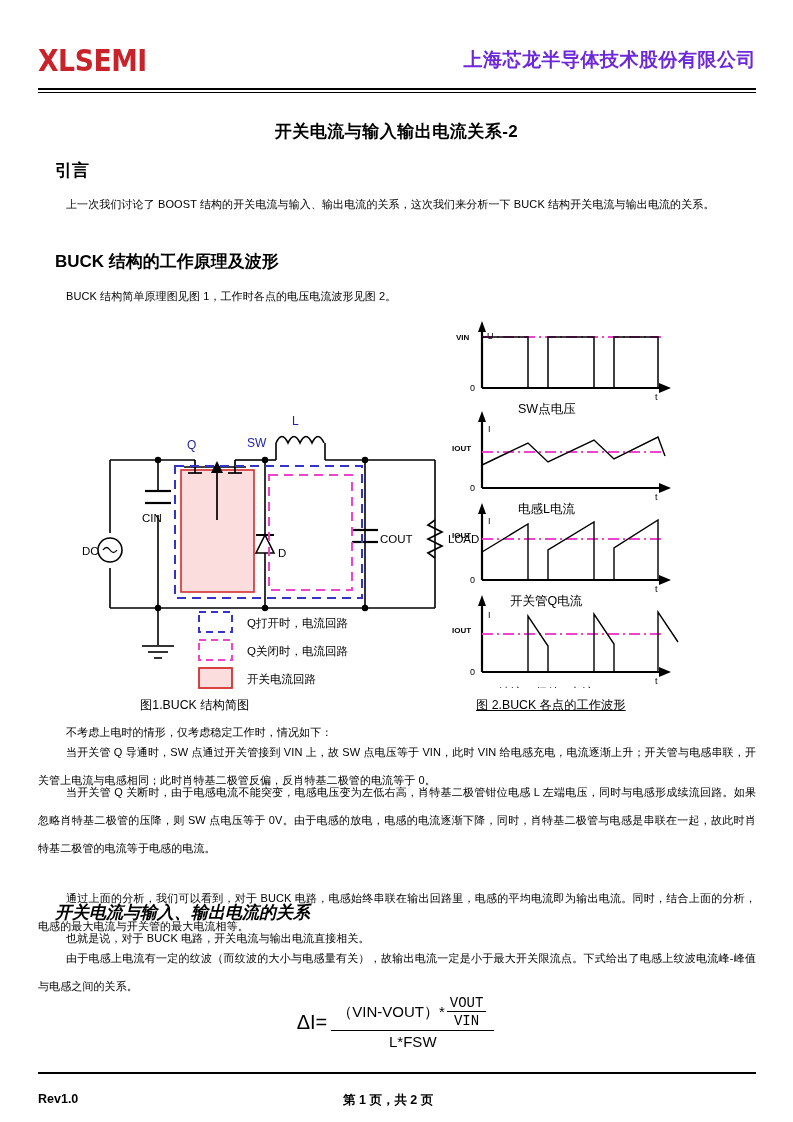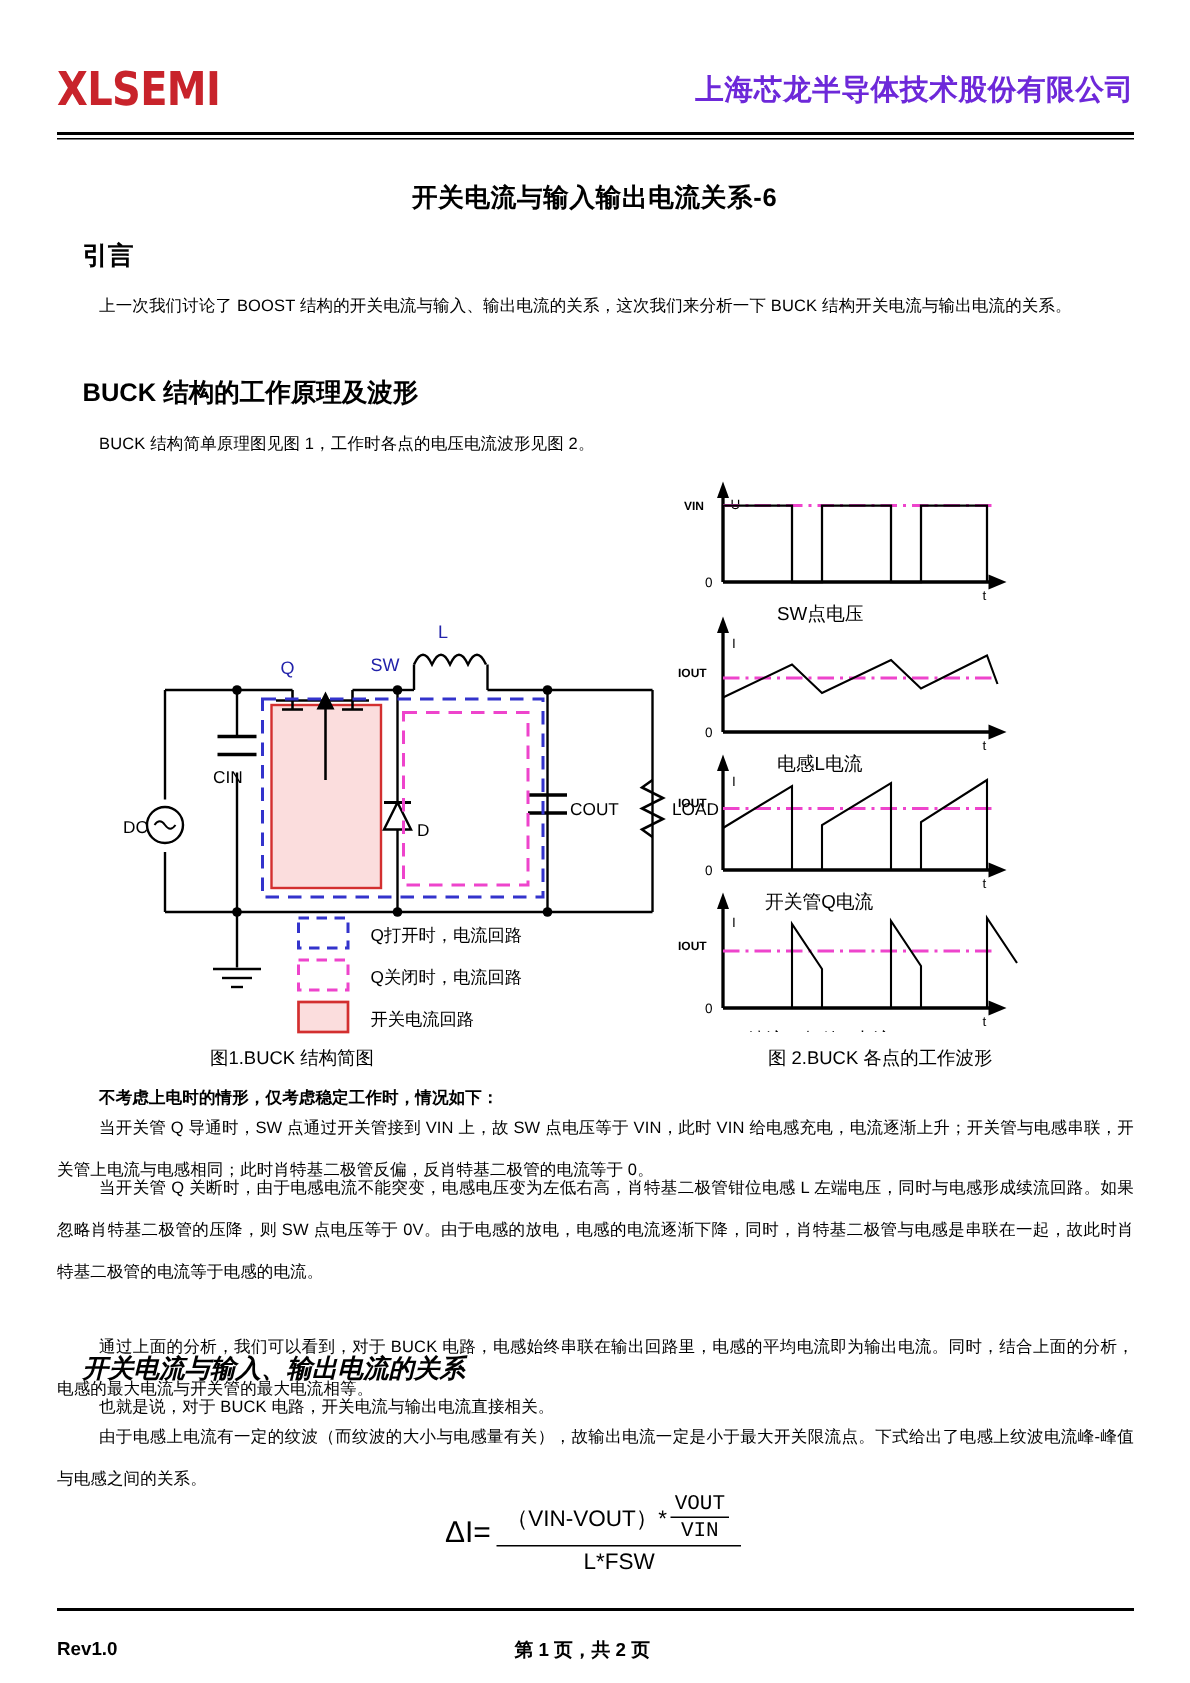--- a/index.html
+++ b/index.html
@@ -88,42 +88,42 @@
     left: 38px;
     width: 718px;
     font-size: 11px;
     line-height: 28px;
     text-align: justify;
     text-indent: 28px;
     letter-spacing: 0.1px;
   }
   #p-intro { top: 190px; }
   #p-principle { top: 282px; }
-  #p-steady  { top: 718px; font-weight: bold; }
+  #p-steady  { top: 718px; }
   #p-on      { top: 738px; }
   #p-off     { top: 778px; }
   #p-rel1    { top: 884px; }
   #p-rel2    { top: 924px; }
   #p-rel3    { top: 944px; }
 
   
   #figure-area {
     position: absolute;
     left: 0;
     top: 315px;
     width: 793px;
     height: 400px;
   }
   .fig-caption {
     position: absolute;
     font-size: 12.3px;
     white-space: nowrap;
   }
   #fig1-caption { left: 140px; top: 697px; }
-  #fig2-caption { left: 512px; top: 697px; }
+  #fig2-caption { left: 476px; top: 697px; text-decoration: underline; }
 
   
   #formula {
     position: absolute;
     left: 0;
     top: 995px;
     width: 793px;
     display: flex;
     justify-content: center;
     align-items: center;
@@ -190,21 +190,21 @@
 </style>
 </head>
 <body>
 
 <div id="header">
   <div id="logo">XLSEMI</div>
   <div id="company-name">上海芯龙半导体技术股份有限公司</div>
 </div>
 <div id="header-rule"></div>
 
-<div id="doc-title">开关电流与输入输出电流关系-6</div>
+<div id="doc-title">开关电流与输入输出电流关系-2</div>
 
 <div class="sec-head" id="sec-intro">引言</div>
 <div class="para" id="p-intro">上一次我们讨论了 BOOST 结构的开关电流与输入、输出电流的关系，这次我们来分析一下 BUCK 结构开关电流与输出电流的关系。</div>
 
 <div class="sec-head" id="sec-principle">BUCK 结构的工作原理及波形</div>
 <div class="para" id="p-principle">BUCK 结构简单原理图见图 1，工作时各点的电压电流波形见图 2。</div>
 
 <div id="figure-area">
 
   <svg width="400" height="390" viewBox="0 0 400 390" style="position:absolute;left:80px;top:0;">

